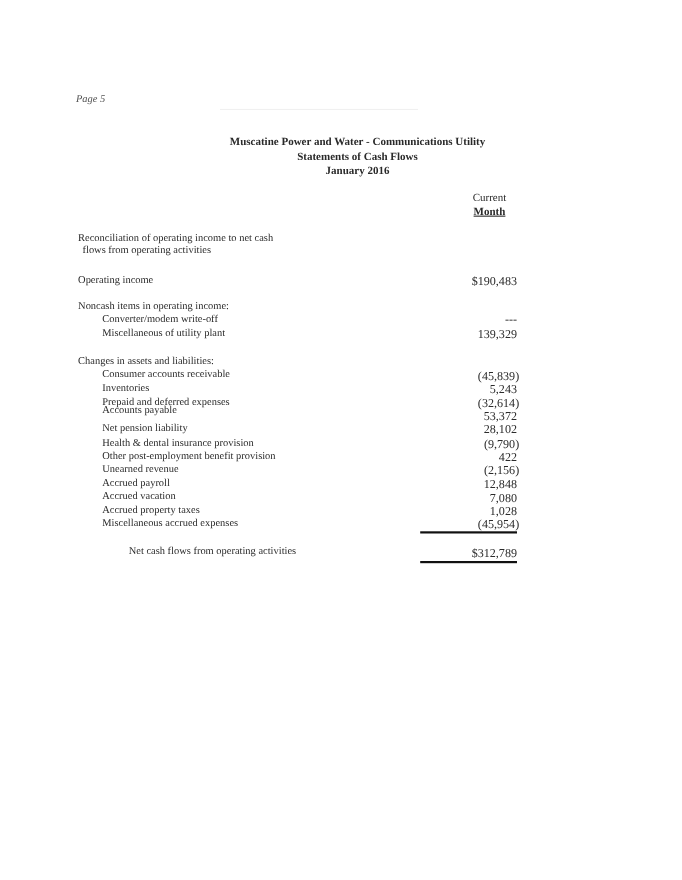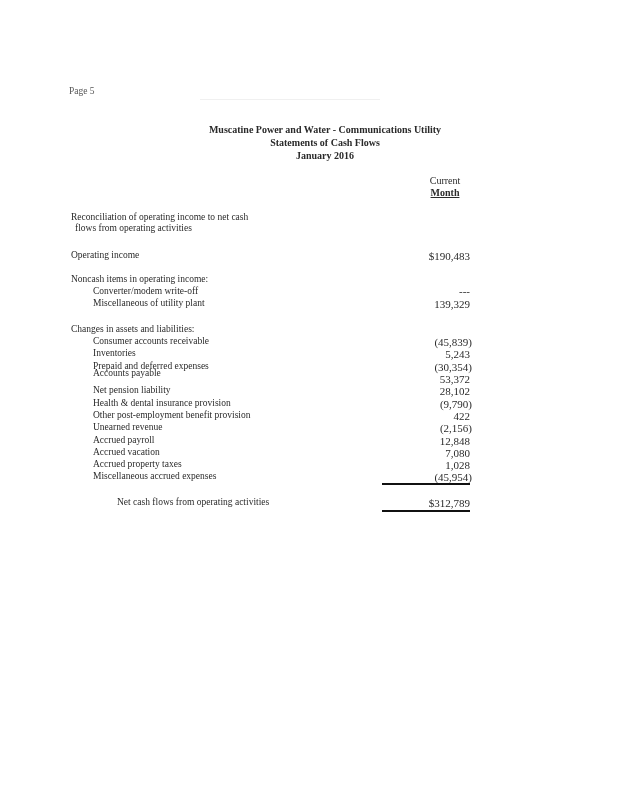--- a/index.html
+++ b/index.html
@@ -1,21 +1,21 @@
 <!DOCTYPE html>
 <html><head>
   <meta charset="utf-8">
   <style>
     html, body { margin: 0; padding: 0; background: #ffffff; }
     body {
       width: 620px; height: 800px; position: relative; overflow: hidden;
       font-family: "Liberation Serif", "DejaVu Serif", serif;
       color: #2a2a2a;
     }
-    .page-label { position: absolute; left: 69px; top: 86px; font-size: 9.5px; color: #555; }
+    .page-label { position: absolute; left: 69px; top: 86px; font-size: 9.5px; color: #555; font-style: italic; }
     .scan-line { position: absolute; left: 200px; top: 99px; width: 180px; height: 1px; background: #f0f0f0; }
     .head { position: absolute; left: 0; width: 620px; text-align: center; font-weight: bold; font-size: 10px; color: #2a2a2a; }
     .h1 { top: 124px; left: 15px; }
     .h2 { top: 137px; left: 15px; }
     .h3 { top: 150px; left: 15px; }
     .col-head { position: absolute; left: 405px; width: 80px; text-align: center; font-size: 10px; }
     .col-head.c1 { top: 175px; }
     .col-head.c2 { top: 187px; font-weight: bold; text-decoration: underline; }
     .line { position: absolute; font-size: 9.5px; white-space: nowrap; }
     .lbl { left: 71px; }
@@ -61,21 +61,21 @@
 <div>
   <div class="line ind" style="top:336px">Consumer accounts receivable</div>
   <div class="amt paren" style="top:336px">(45,839)</div>
 </div>
 <div>
   <div class="line ind" style="top:348px">Inventories</div>
   <div class="amt" style="top:348px">5,243</div>
 </div>
 <div>
   <div class="line ind" style="top:361px">Prepaid and deferred expenses</div>
-  <div class="amt paren" style="top:361px">(30,354)</div>
+  <div class="amt paren" style="top:361px">(32,614)</div>
 </div>
 <div>
   <div class="line ind" style="top:368px">Accounts payable</div>
   <div class="amt" style="top:373px">53,372</div>
 </div>
 <div>
   <div class="line ind" style="top:385px">Net pension liability</div>
   <div class="amt" style="top:385px">28,102</div>
 </div>
 <div>

